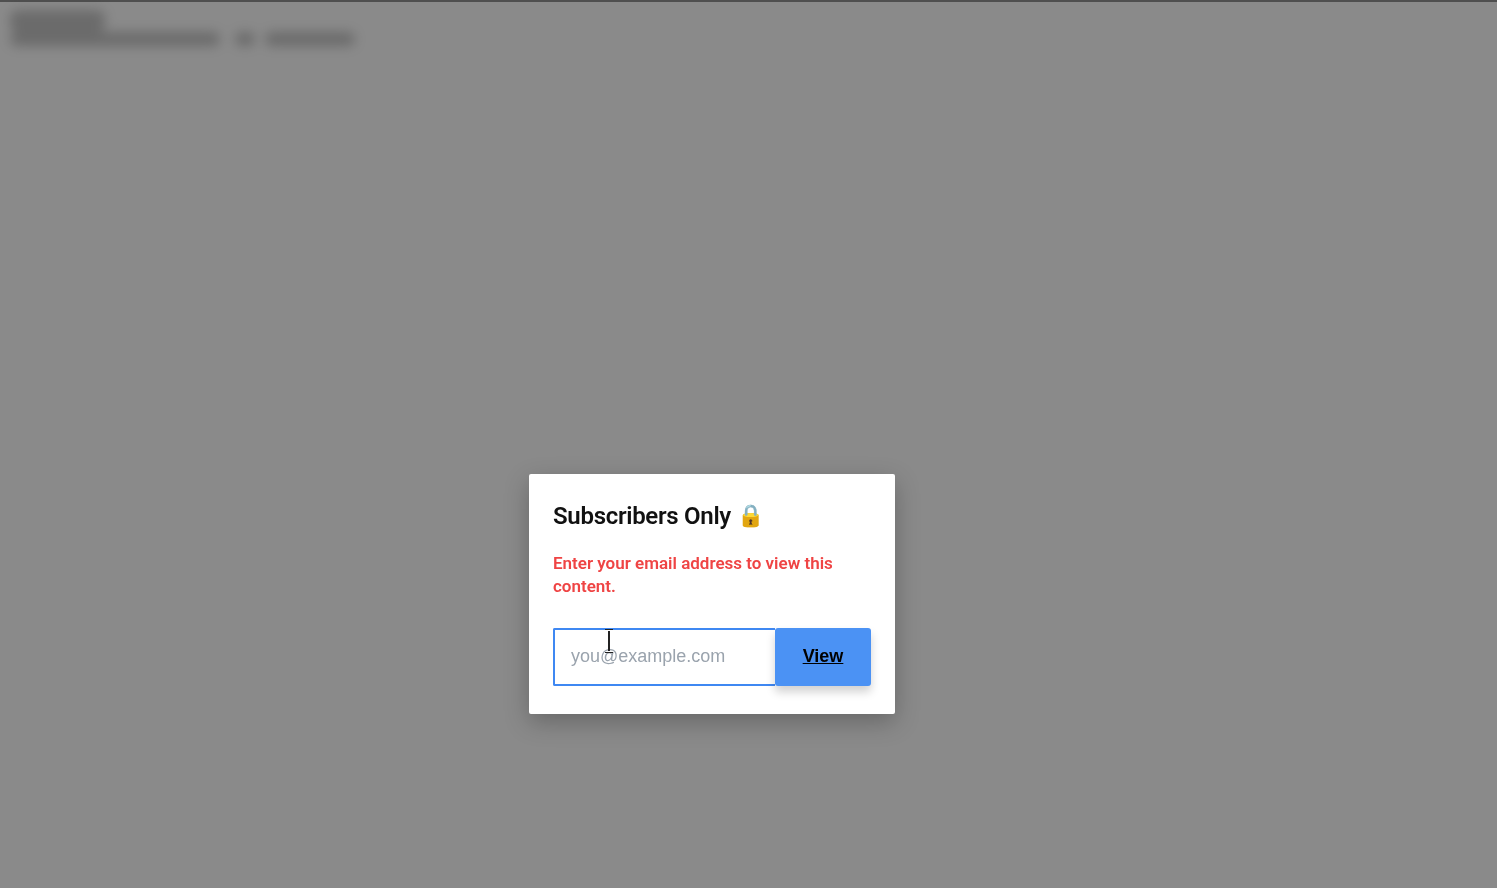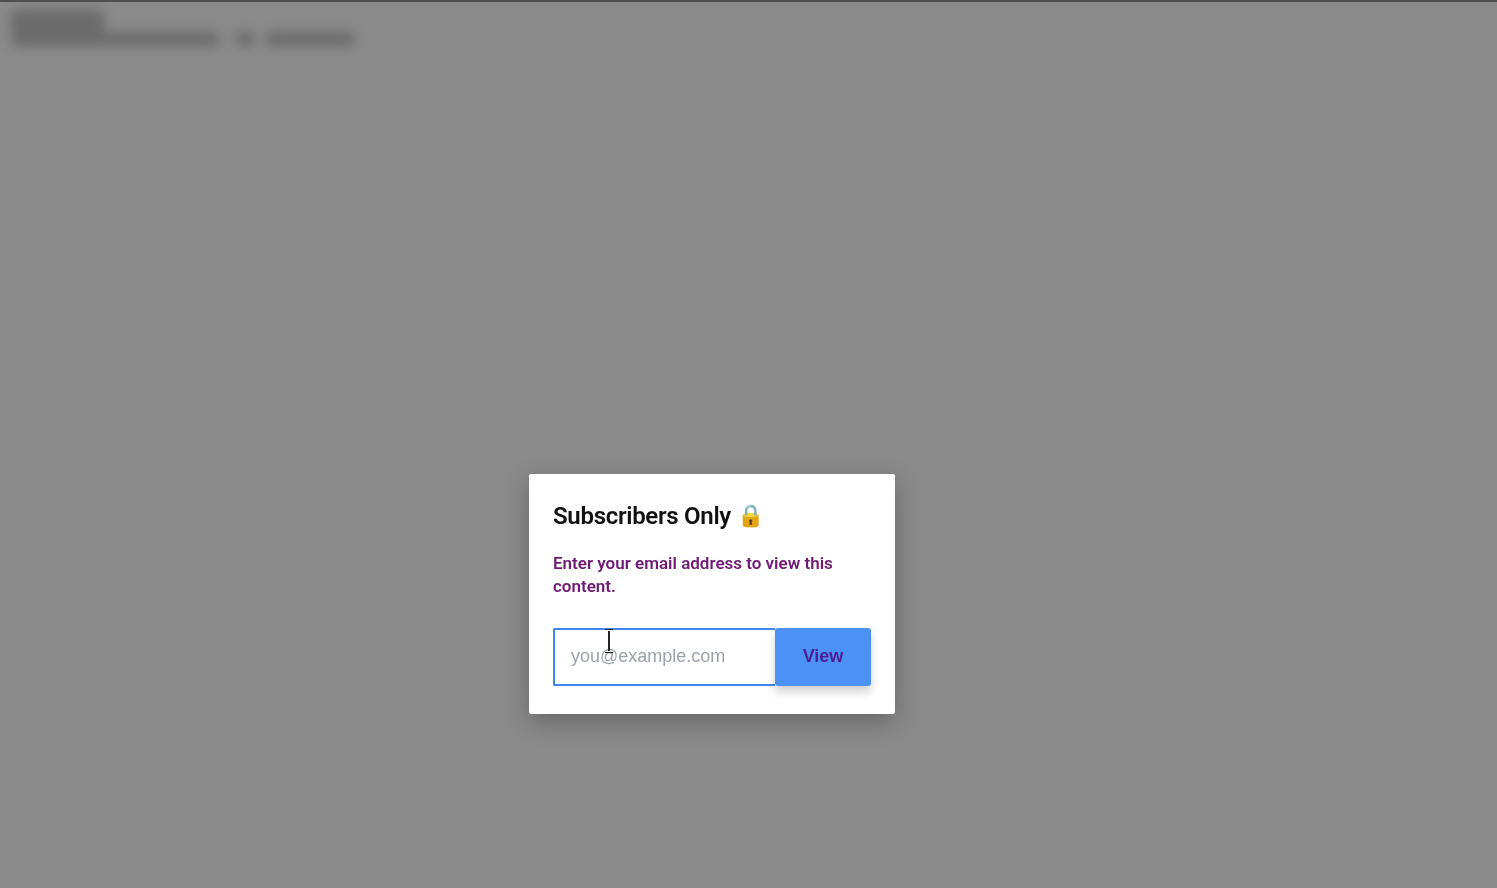--- a/index.html
+++ b/index.html
@@ -67,21 +67,21 @@
       gap: 6px;
     }
     .lock-emoji {
       font-size: 22px;
       line-height: 1;
     }
     .modal p {
       margin-top: 22px;
       font-size: 17px;
       font-weight: 600;
-      color: #701a75;
+      color: #ef4444;
       line-height: 1.35;
     }
     .form-row {
       display: flex;
       margin-top: 30px;
     }
     .email-input {
       flex: 1;
       height: 58px;
       padding: 0 16px;
@@ -94,27 +94,28 @@
       background: #fff;
       min-width: 0;
     }
     .email-input::placeholder {
       color: #9aa3ad;
     }
     .view-btn {
       width: 96px;
       height: 58px;
       background: #4b92f4;
-      color: #4c1d95;
+      color: #000000;
       font-weight: 700;
       font-size: 18px;
       border: none;
       border-radius: 3px;
       cursor: pointer;
       box-shadow: 0 6px 10px rgba(0,0,0,0.18);
+      text-decoration: underline;
     }
     .cursor {
       position: absolute;
       width: 1px;
       height: 22px;
       pointer-events: none;
     }
     .cursor::before {
       content: "";
       position: absolute;

